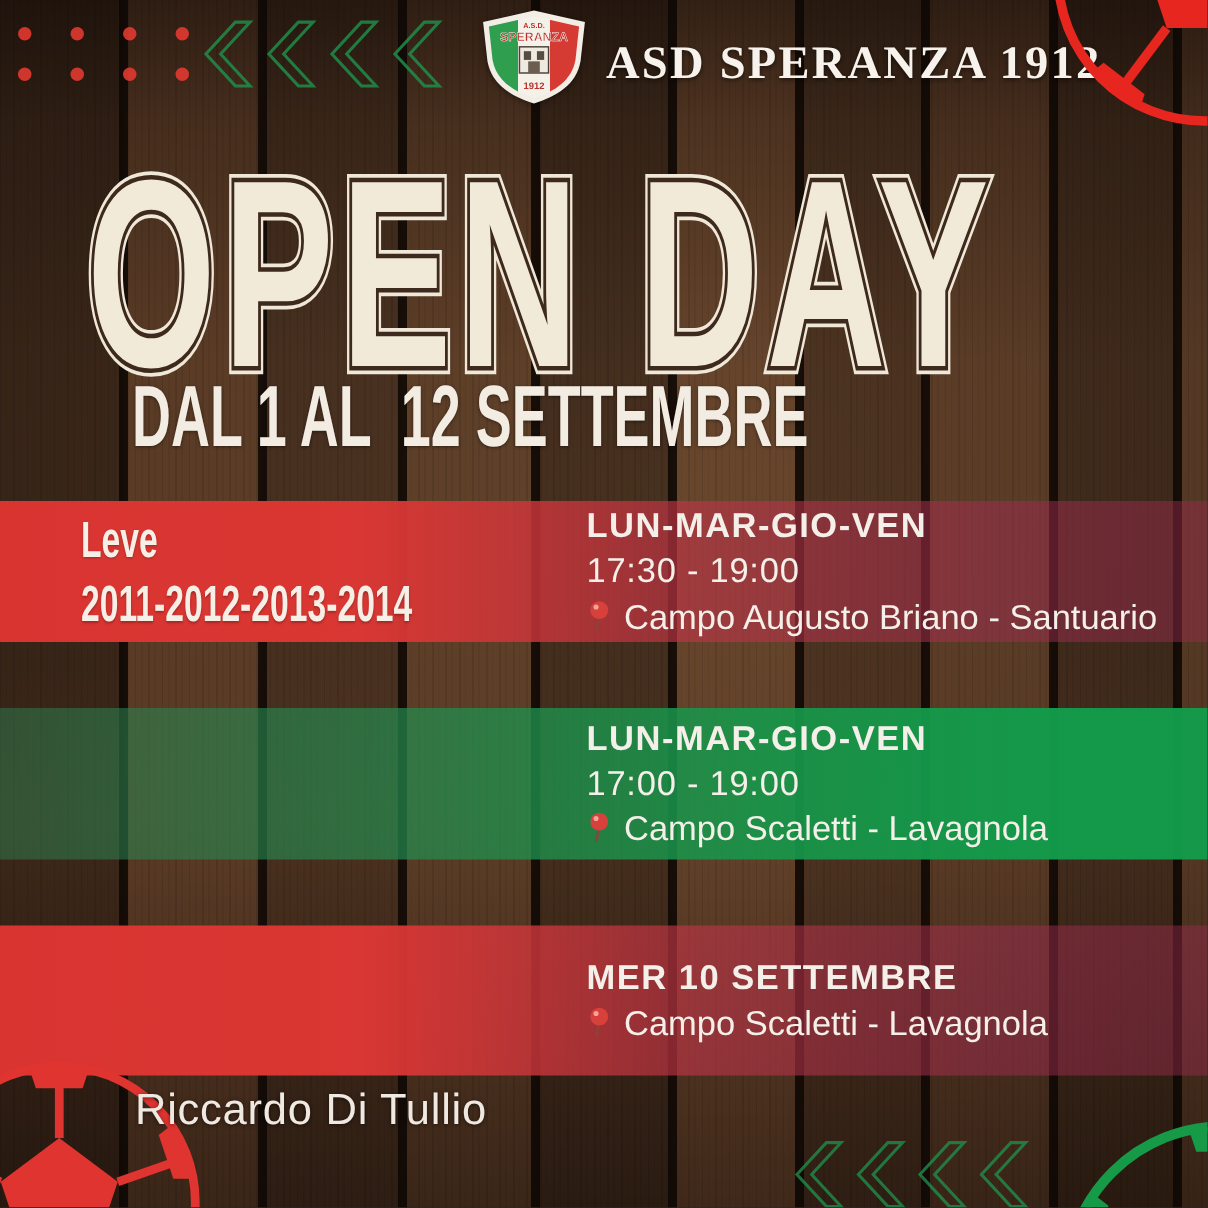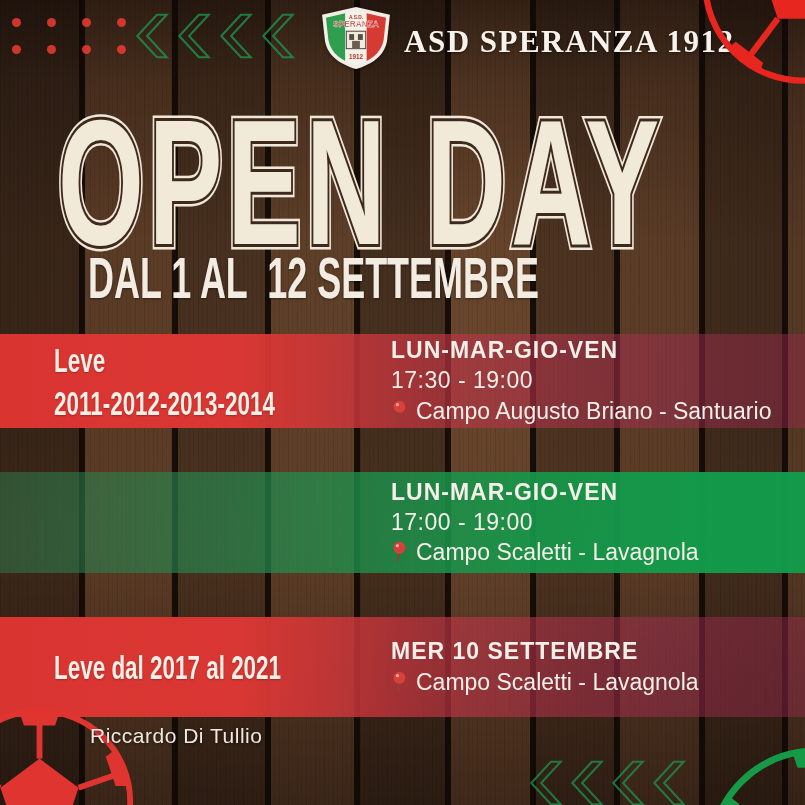--- a/index.html
+++ b/index.html
@@ -87,21 +87,21 @@
   .leve:empty{display:none;}
   .band-right{position:absolute;left:347px;top:0;bottom:0;display:flex;flex-direction:column;justify-content:center;gap:5px;color:#f4efe8;margin-left:44px;}
   .days{font-size:23px;font-weight:700;letter-spacing:1px;line-height:1.1;}
   .time{font-size:23px;font-weight:500;letter-spacing:.5px;line-height:1.1;}
   .loc{display:flex;align-items:flex-start;gap:8px;font-size:23px;font-weight:500;line-height:1.1;}
   .pin{width:17px;height:24px;flex:0 0 auto;}
   
   .footer{left:90px;top:718px;z-index:4;color:#efe9e2;text-shadow:0 1px 3px rgba(0,0,0,.5);}
   .info-label{font-size:25px;font-weight:500;}
   .contact{display:flex;align-items:baseline;gap:18px;margin-top:6px;}
-  .contact-name,.contact-phone{font-size:21px;font-weight:500;letter-spacing:.5px;}
+  .contact-name,.contact-phone{font-size:29px;font-weight:500;letter-spacing:.5px;}
 </style>
 </head>
 <body>
 
 <div class="poster">
 
   <div class="abs dots">
     <span class="dot"></span>
       <span class="dot"></span>
       <span class="dot"></span>
@@ -255,24 +255,20 @@
           <line x1="10" y1="13" x2="7.5" y2="24" stroke="#8a4438" stroke-width="2"></line>
           <circle cx="10" cy="8" r="7" fill="#d8403c"></circle>
             <circle cx="7.5" cy="5.5" r="2" fill="#f0a59d"></circle>
         </svg>
         <span>Campo Scaletti - Lavagnola</span>
       </div>
     </div>
   </section>
 
   <section class="band band-red" style="top:617px;height:100px;">
-    <div class="band-left">
-      <div class="leve">Leve dal 2017 al 2021</div>
-
-    </div>
     <div class="band-right">
       <div class="days">MER 10 SETTEMBRE</div>
       <div class="loc">
         <svg class="pin" viewBox="0 0 20 26">
           <line x1="10" y1="13" x2="7.5" y2="24" stroke="#8a4438" stroke-width="2"></line>
           <circle cx="10" cy="8" r="7" fill="#d8403c"></circle>
             <circle cx="7.5" cy="5.5" r="2" fill="#f0a59d"></circle>
         </svg>
         <span>Campo Scaletti - Lavagnola</span>
       </div>

